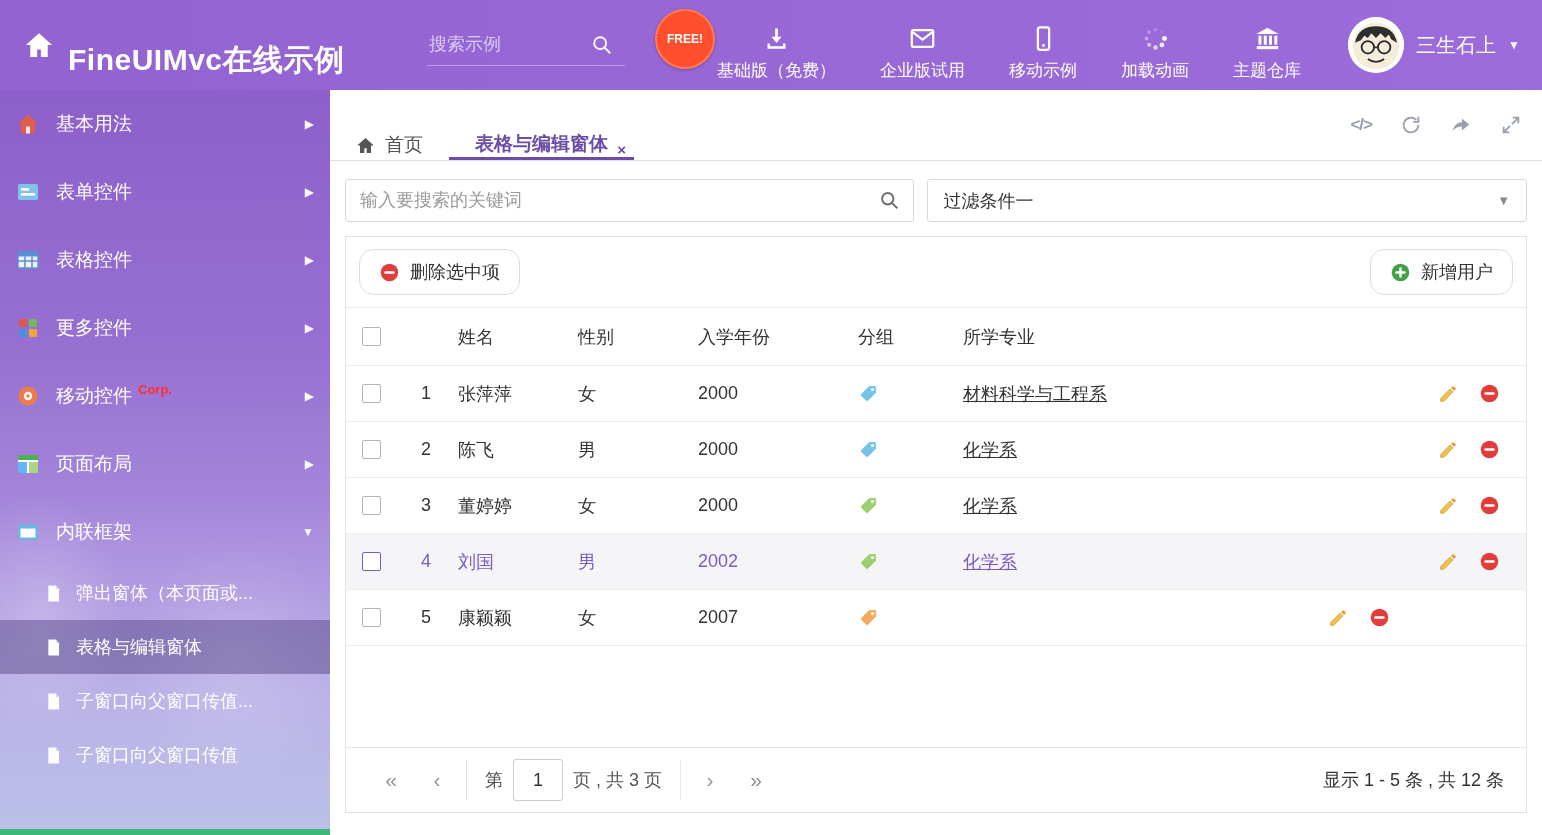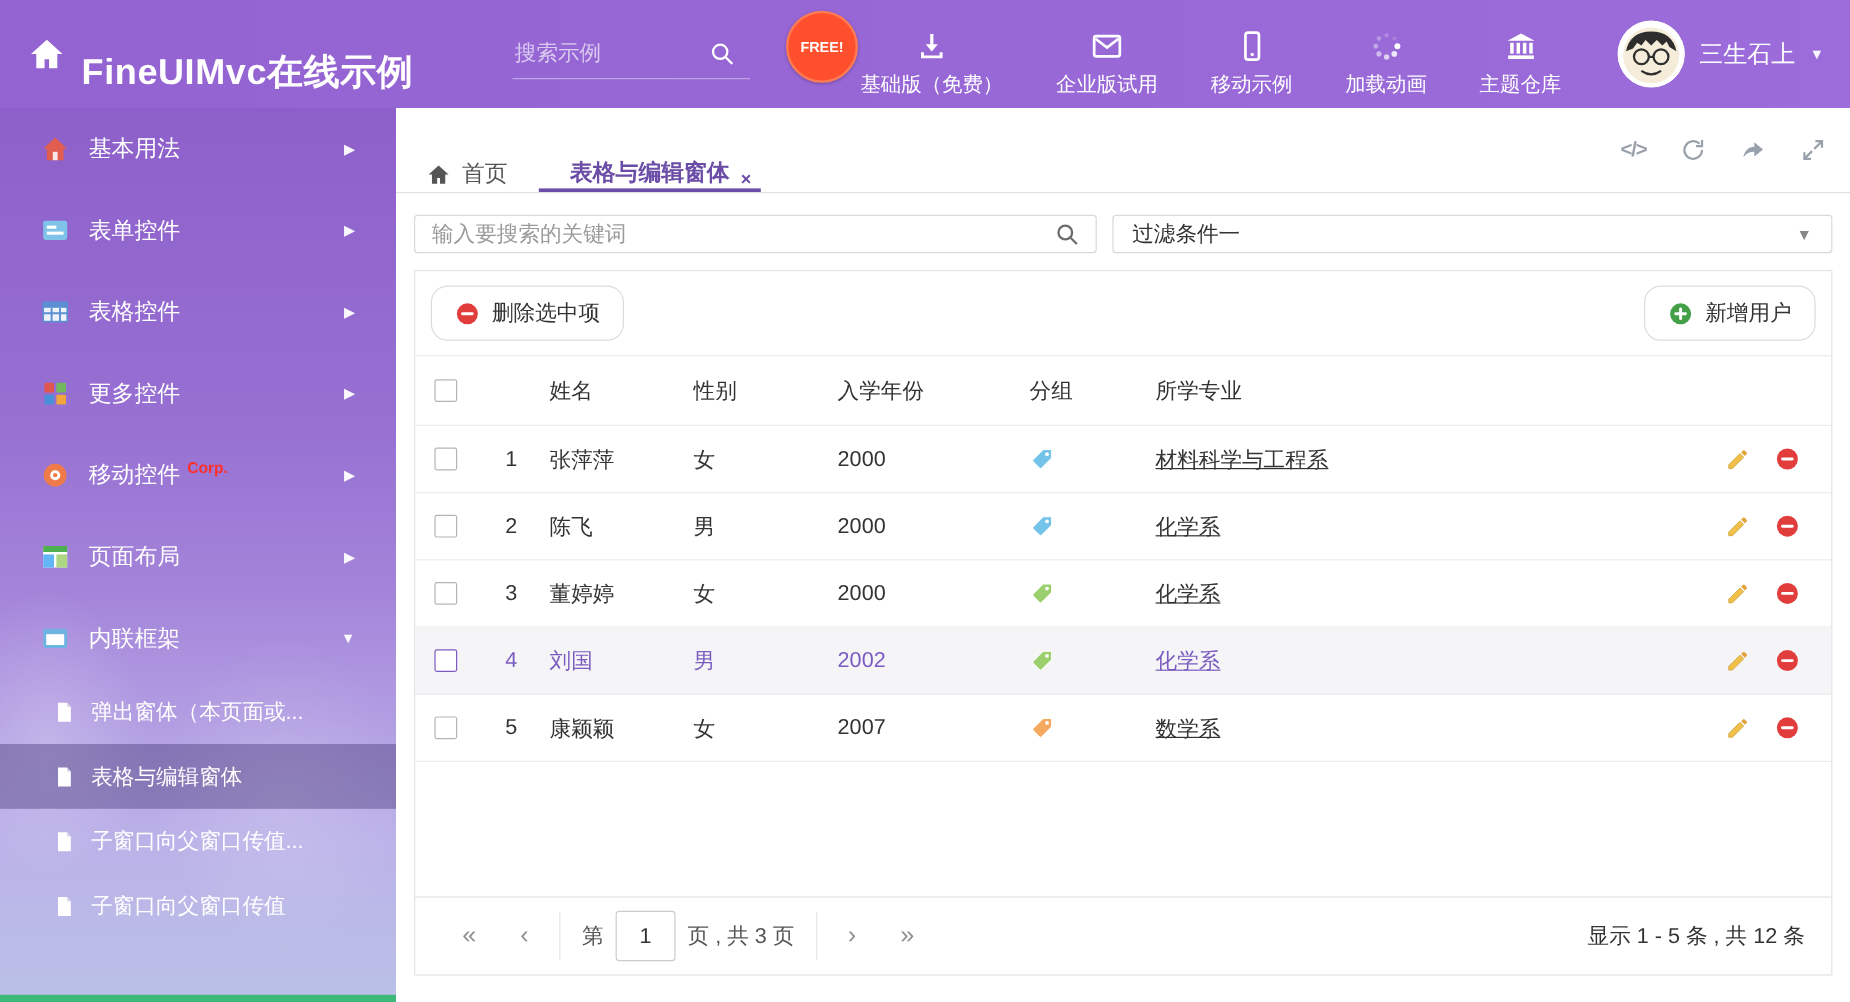--- a/index.html
+++ b/index.html
@@ -24,42 +24,42 @@
   .uname{font-size:20px;}
   .ucaret{font-size:12px;opacity:.95;}
 
   
   .sidebar{position:absolute;top:90px;left:0;width:330px;bottom:0;background:linear-gradient(180deg,#8d5fca 0%,#9770d2 35%,#a98ddd 62%,#b3a5e4 82%,#a9b0de 100%);z-index:4;}
   .sidebar::after{content:"";position:absolute;left:0;right:0;bottom:0;height:46%;pointer-events:none;background:
     radial-gradient(ellipse 120px 170px at 12% 35%, rgba(255,255,255,.20), transparent 70%),
     radial-gradient(ellipse 150px 190px at 72% 50%, rgba(255,255,255,.15), transparent 70%),
     linear-gradient(180deg, rgba(255,255,255,0) 0%, rgba(214,220,246,.38) 100%);}
   .s-menu{position:relative;z-index:1;}
-  .s-item{height:68px;display:flex;align-items:center;padding:0 34px;color:#fff;font-size:19px;cursor:pointer;}
+  .s-item{height:68px;display:flex;align-items:center;padding:0 16px;color:#fff;font-size:19px;cursor:pointer;}
   .s-ico{width:24px;height:24px;margin-right:16px;flex:none;}
   .s-arrow{margin-left:auto;font-size:12px;color:rgba(255,255,255,.95);}
   .corp{color:#ff2f2a;font-size:13px;font-weight:bold;margin-left:6px;position:relative;top:-7px;}
   .s-sub{height:54px;display:flex;align-items:center;padding:0 22px 0 44px;color:#fff;font-size:18px;cursor:pointer;}
   .s-sub .f-ico{width:19px;height:19px;margin-right:13px;flex:none;}
   .s-sub.active{background:rgba(58,42,108,.38);}
   .s-strip{position:absolute;left:0;right:0;bottom:0;height:6px;background:#3cb878;z-index:2;}
 
   
   .main{position:absolute;top:90px;left:330px;right:0;bottom:0;display:flex;flex-direction:column;background:#fff;}
   .tabbar{height:70px;flex:none;border-bottom:1px solid #e0e0e0;display:flex;align-items:stretch;padding-right:20px;}
   .tab{display:flex;align-items:center;gap:10px;padding:0 26px;font-size:19px;color:#555;position:relative;cursor:pointer;margin-top:40px;}
   .tab .t-ico{width:19px;height:19px;}
   .tab.active{color:#6b4ca6;font-weight:bold;border-bottom:3px solid #6b4ca6;}
   .tab-close{position:absolute;top:11px;right:8px;font-size:15px;color:#6b4ca6;font-weight:bold;cursor:pointer;}
   .tab-tools{margin-left:auto;display:flex;align-items:center;gap:28px;color:#98a0ab;}
   .tool-ico{width:22px;height:22px;display:block;cursor:pointer;}
   .tool-code{font-size:17px;letter-spacing:-1px;color:#98a0ab;font-weight:bold;cursor:pointer;}
 
   .content{flex:1;min-height:0;display:flex;flex-direction:column;padding:18px 15px 22px 15px;}
-  .filter-row{display:flex;gap:13px;height:32px;flex:none;margin-bottom:14px;}
+  .filter-row{display:flex;gap:13px;height:43px;flex:none;margin-bottom:14px;}
   .f-search{flex:1;position:relative;border:1px solid #d9d9d9;border-radius:3px;display:flex;align-items:center;}
   .f-search input{border:none;outline:none;flex:1;padding:0 44px 0 14px;font-size:18px;color:#333;font-family:inherit;background:transparent;}
   .f-search input::placeholder{color:#9a9a9a;}
   .f-search .mag2{position:absolute;right:13px;width:21px;height:21px;}
   .f-select{flex:1;border:1px solid #d9d9d9;border-radius:3px;display:flex;align-items:center;justify-content:space-between;padding:0 16px;font-size:18px;color:#333;cursor:pointer;}
   .f-select .caret{color:#888;font-size:13px;}
 
   .grid-panel{flex:1;min-height:0;border:1px solid #e3e3e3;display:flex;flex-direction:column;}
   .g-toolbar{flex:none;display:flex;justify-content:space-between;padding:12px 13px;}
   .btn{display:flex;align-items:center;gap:10px;height:46px;padding:0 19px;border:1px solid #dcdcdc;border-radius:14px;background:#fff;font-size:18px;color:#333;cursor:pointer;font-family:inherit;}
@@ -456,21 +456,20 @@
         <div class="trow">
           <span class="cb"></span>
           <span class="c-num">5</span>
           <span class="c-pad">康颖颖</span>
           <span class="c-pad">女</span>
           <span class="c-pad">2007</span>
           <span class="tagi"><svg viewBox="0 0 24 24">
                 <path d="M21 3h-8.2L3.4 12.4a1.6 1.6 0 0 0 0 2.3l5.9 5.9a1.6 1.6 0 0 0 2.3 0L21 11.2z" stroke="#fff" stroke-width="1" fill="#f5a95f"></path>
                 <circle cx="16.6" cy="7.4" r="1.8" fill="#fff"></circle>
               </svg></span>
-          <span class="c-pad"><a class="maj">数学系</a></span>
           <span class="c-actions">
             <span class="act-ico"><svg viewBox="0 0 24 24">
                   <path d="M3 17.5V21h3.5L17.2 10.3 13.7 6.8z" fill="#f0c04a" stroke="#c79a30" stroke-width=".7"></path>
                   <path d="M14.8 5.7l3.5 3.5 1.7-1.7a1.2 1.2 0 0 0 0-1.7l-1.8-1.8a1.2 1.2 0 0 0-1.7 0z" fill="#e2a23c"></path>
                 </svg></span>
             <span class="act-ico"><svg viewBox="0 0 24 24">
                   <circle cx="12" cy="12" r="10" fill="#e23d3d"></circle>
                   <rect x="6" y="10.6" width="12" height="2.8" rx="1.4" fill="#fff"></rect>
                 </svg></span>
           </span>

